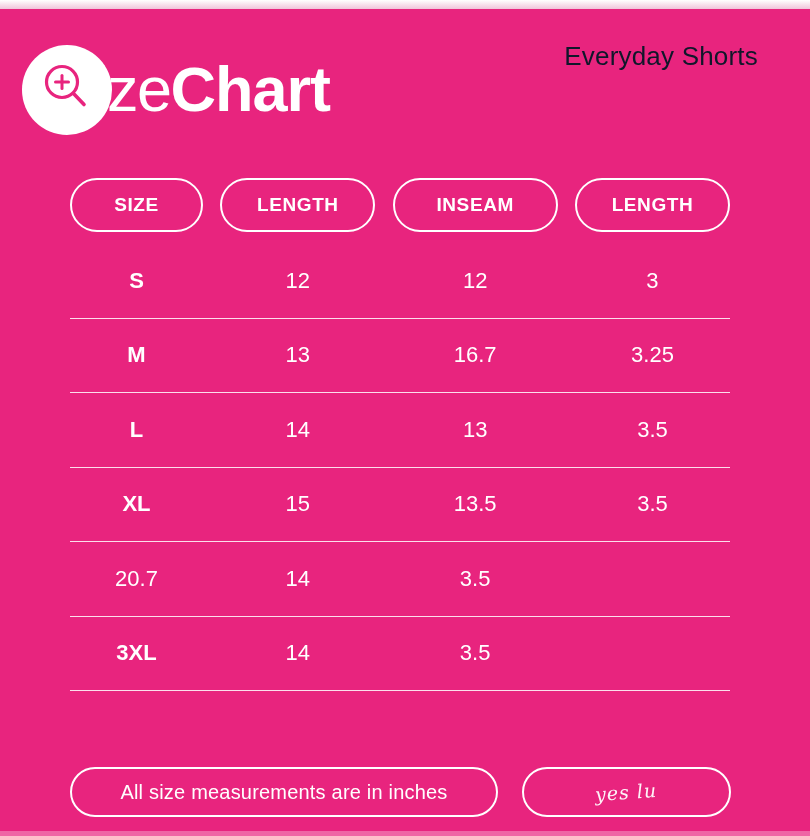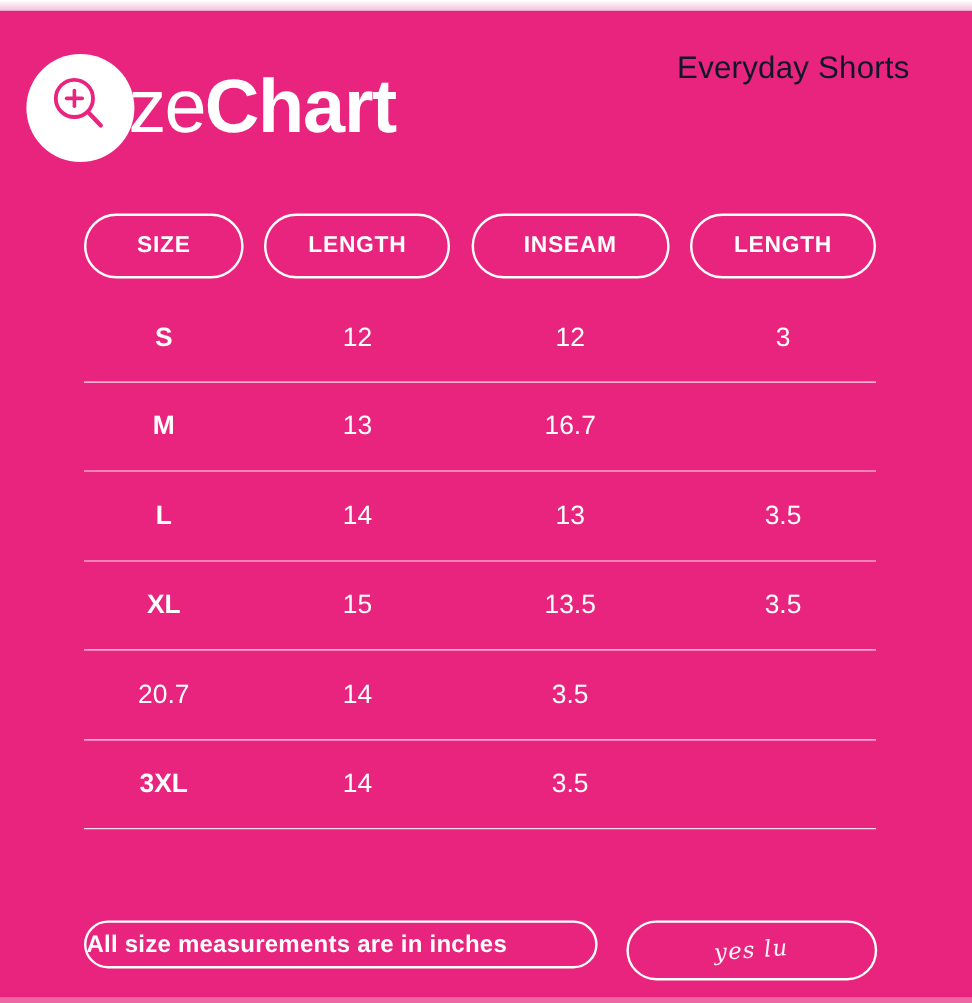--- a/index.html
+++ b/index.html
@@ -60,24 +60,24 @@
   .data-row {
     height:74.5px;
     border-bottom:1.5px solid rgba(255,255,255,0.85);
     color:#ffffff; font-size:22px; text-align:center;
   }
   .cell { text-align:center; }
   .cell.size { font-weight:700; }
 
   
   .footer-note {
-    position:absolute; left:70px; top:767px; width:428px; height:40px;
+    position:absolute; left:70px; top:767px; width:428px; height:50px;
     border:2.5px solid #ffffff; border-radius:26px;
-    display:flex; align-items:center; justify-content:flex-start;
-    color:#ffffff; font-size:20px; letter-spacing:0.2px;font-weight:bold;
+    display:flex; align-items:center; justify-content:center;
+    color:#ffffff; font-size:20px; letter-spacing:0.2px;
   }
   .signature-pill {
     position:absolute; left:522px; top:767px; width:209px; height:50px;
     border:2.5px solid #ffffff; border-radius:26px;
     display:flex; align-items:center; justify-content:center;
   }
   .signature-text {
     font-family:"DejaVu Serif", serif; font-style:italic;
     color:rgba(255,255,255,0.95); font-size:19px;
     transform:rotate(-4deg); letter-spacing:1px;
@@ -120,20 +120,21 @@
         <div class="cell size">S</div>
         <div class="cell">12</div>
         <div class="cell">12</div>
         <div class="cell">3</div>
       </div>
 
       <div class="grid-row data-row">
         <div class="cell size">M</div>
         <div class="cell">13</div>
         <div class="cell">16.7</div>
+        <div class="cell">3.25</div>
       </div>
 
       <div class="grid-row data-row">
         <div class="cell size">L</div>
         <div class="cell">14</div>
         <div class="cell">13</div>
         <div class="cell">3.5</div>
       </div>
 
       <div class="grid-row data-row">

